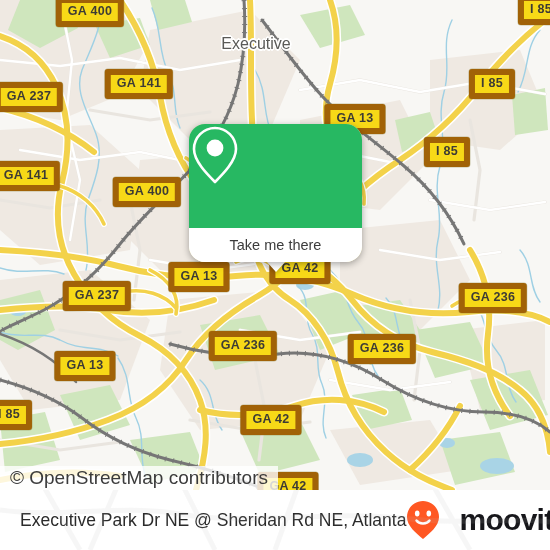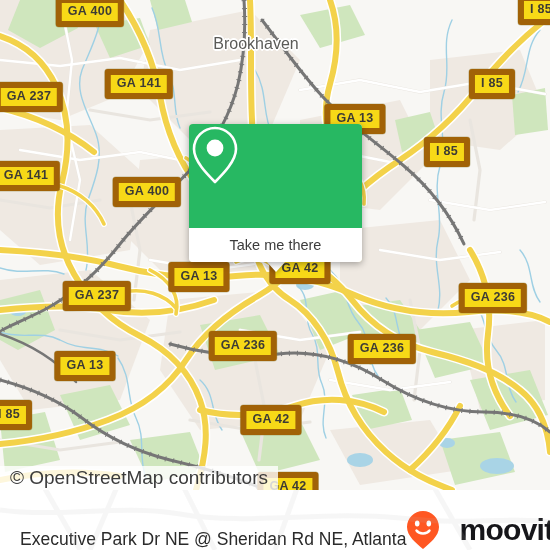--- a/index.html
+++ b/index.html
@@ -41,21 +41,21 @@
     text-shadow:
       1.6px 0 #fff, -1.6px 0 #fff, 0 1.6px #fff, 0 -1.6px #fff,
       1.2px 1.2px #fff,-1.2px 1.2px #fff,1.2px -1.2px #fff,-1.2px -1.2px #fff;
   }
 
   
   #callout{
     position:absolute;
     left:189px;top:124px;
     width:173px;height:138px;
-    border-radius:4px;
+    border-radius:16px;
     background:#fef9c3;
     box-shadow:0 2px 7px rgba(0,0,0,.33);
     overflow:hidden;
   }
   #callout-top{
     height:104px;
     background:#27b862;
     display:flex;align-items:center;justify-content:center;
   }
   #callout-bottom{
@@ -85,21 +85,21 @@
     line-height:17px;
     padding:3px 10px 4px 10px;
     white-space:nowrap;
   }
 
   
   #footer{
     position:absolute;left:0;top:490px;
     width:550px;height:60px;
     background:#ffffff;
-    display:flex;align-items:flex-end;justify-content:space-between;
+    display:flex;align-items:center;justify-content:space-between;
     box-sizing:border-box;
     padding:0 18px 0 20px;
     overflow:hidden;
   }
   #footer-title{color:#2b2b2b;font-size:17.5px;white-space:nowrap;}
   #brand{display:flex;align-items:center;gap:19px;}
   #brand-word{color:#16161a;font-size:30px;font-weight:bold;letter-spacing:-.7px;line-height:30px;}
   
   #footer-watermark{position:absolute;left:0;top:0;width:550px;height:60px;opacity:.12;}
 </style>
@@ -282,21 +282,21 @@
         <path class="rail" stroke-width="3" d="M262 20 C282 46 300 72 322 96 C346 122 376 142 404 166 C430 188 450 214 464 244"></path>
         <path class="railt" d="M262 20 C282 46 300 72 322 96 C346 122 376 142 404 166 C430 188 450 214 464 244"></path>
         <path class="rail" stroke-width="3" d="M170 344 C206 354 242 358 278 354 C314 350 350 360 382 380 C414 400 448 412 484 412 C514 412 536 420 550 432"></path>
         <path class="railt" d="M170 344 C206 354 242 358 278 354 C314 350 350 360 382 380 C414 400 448 412 484 412 C514 412 536 420 550 432"></path>
         <path class="rail" stroke-width="3" d="M0 380 C30 388 58 400 82 418 C108 438 138 452 170 460 C204 468 238 478 266 490"></path>
         <path class="railt" d="M0 380 C30 388 58 400 82 418 C108 438 138 452 170 460 C204 468 238 478 266 490"></path>
         <path class="rail" stroke-width="2.4" d="M0 334 C30 344 56 360 76 382"></path>
       </g>
     </svg>
 
-    <div class="place-label" style="left:256px;top:44px;">Brookhaven</div>
+    <div class="place-label" style="left:256px;top:44px;">Executive</div>
 
     <div class="shield" style="left:90px;top:12px;">GA 400</div>
     <div class="shield" style="left:541px;top:10px;">I 85</div>
     <div class="shield" style="left:139px;top:84px;">GA 141</div>
     <div class="shield" style="left:492px;top:84px;">I 85</div>
     <div class="shield" style="left:29px;top:97px;">GA 237</div>
     <div class="shield" style="left:355px;top:119px;">GA 13</div>
     <div class="shield" style="left:447px;top:152px;">I 85</div>
     <div class="shield" style="left:26px;top:176px;">GA 141</div>
     <div class="shield" style="left:147px;top:192px;">GA 400</div>

